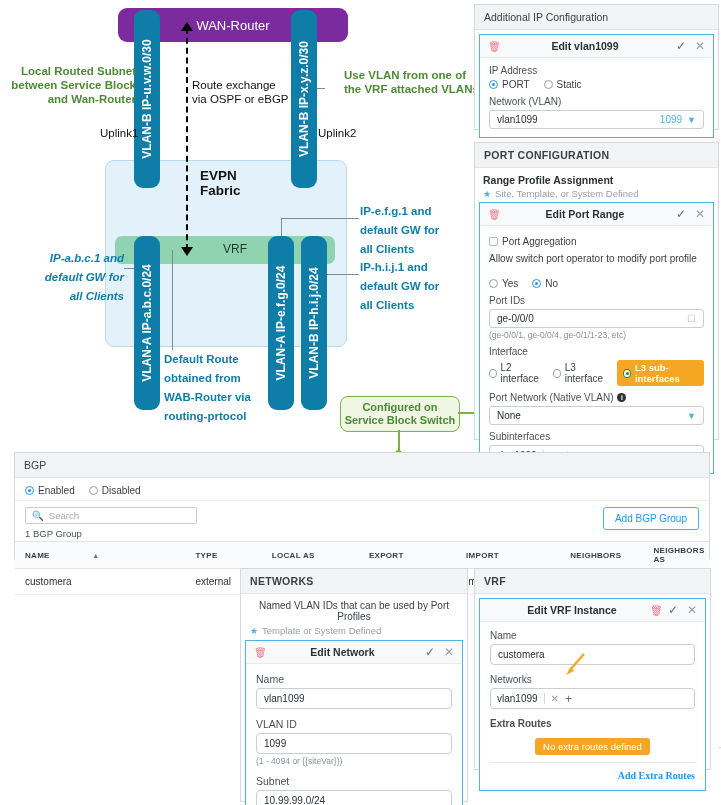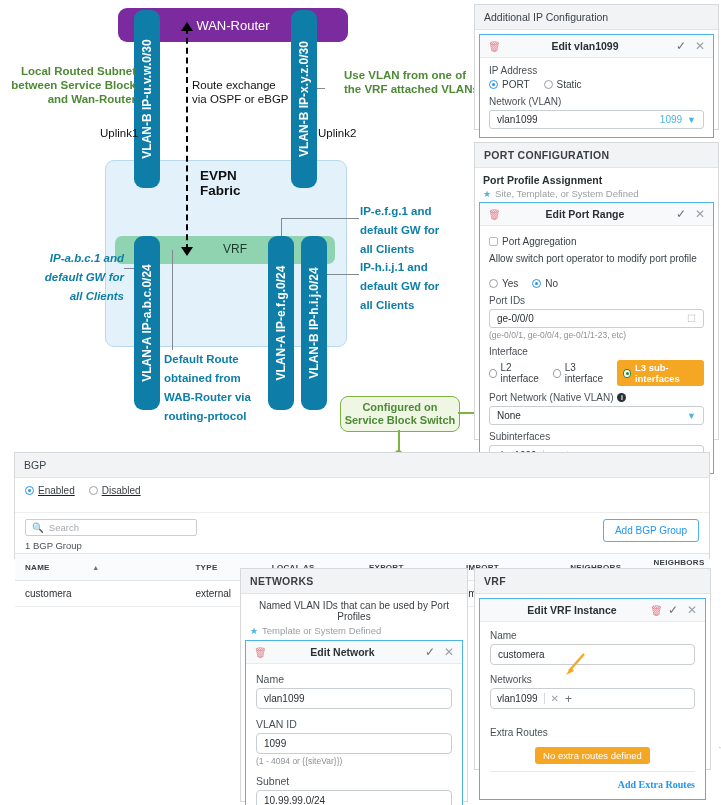--- a/index.html
+++ b/index.html
@@ -341,21 +341,21 @@
           <span style="color:#4CB4E7;font-size:9px;margin-left:5px;">▼</span>
         </div>
       </div>
     </div>
   </div>
 </div>
 
 <div class="panel" style="left:474px; top:142px; width:243px; height:296px;">
   <div class="panel-head caps">PORT CONFIGURATION</div>
   <div style="padding:6px 8px 3px 8px;">
-    <div style="font-size:10.5px;font-weight:bold;color:#2b3035;">Port Profile Assignment</div>
+    <div style="font-size:10.5px;font-weight:bold;color:#2b3035;">Range Profile Assignment</div>
     <div class="sub-note" style="margin-top:2px;">
       <span class="star">★</span>
       <span>Site, Template, or System Defined</span>
     </div>
   </div>
   <div style="padding:0 4px 4px 4px;">
     <div class="edit-card">
       <div class="edit-card-head">
         <span class="icon-trash">🗑</span>
         <span class="edit-card-title">Edit Port Range</span>
@@ -421,21 +421,21 @@
           <span class="tag-plus">+</span>
         </div>
       </div>
     </div>
   </div>
 </div>
 
 <div class="panel" style="left:14px; top:452px; width:694px; height:105px;">
   <div class="panel-head">BGP</div>
 
-  <div style="padding:5px 10px 16px 10px; border-bottom:1px solid #eceef0;text-decoration:underline;">
+  <div style="padding:5px 10px 4px 10px; border-bottom:1px solid #eceef0;">
     <div class="radio-row">
       <label class="radio">
         <span class="rdot on"></span>
         <span>Enabled</span>
       </label>
       <label class="radio">
         <span class="rdot"></span>
         <span>Disabled</span>
       </label>
     </div>
@@ -540,21 +540,21 @@
         </div>
 
         <div class="field-label" style="margin-top:9px;">Networks</div>
         <div class="tagbox" style="height:21px;border-radius:4px;">
           <span class="tag">vlan1099</span>
           <span class="vdiv"></span>
           <span class="tag-x">✕</span>
           <span class="tag-plus">+</span>
         </div>
 
-        <div class="field-label" style="margin-top:18px;">Extra Routes</div>
+        <div class="field-label" style="margin-top:9px;font-weight:bold;">Extra Routes</div>
 
         <div style="text-align:center;margin-top:9px;">
           <span class="chip-orange" style="padding:3px 8px;font-weight:normal;">No extra routes defined</span>
         </div>
 
         <div class="hr-soft"></div>
         <div style="text-align:right;font-family:Liberation Serif, serif;">
           <span class="link-blue">Add Extra Routes</span>
         </div>
 

